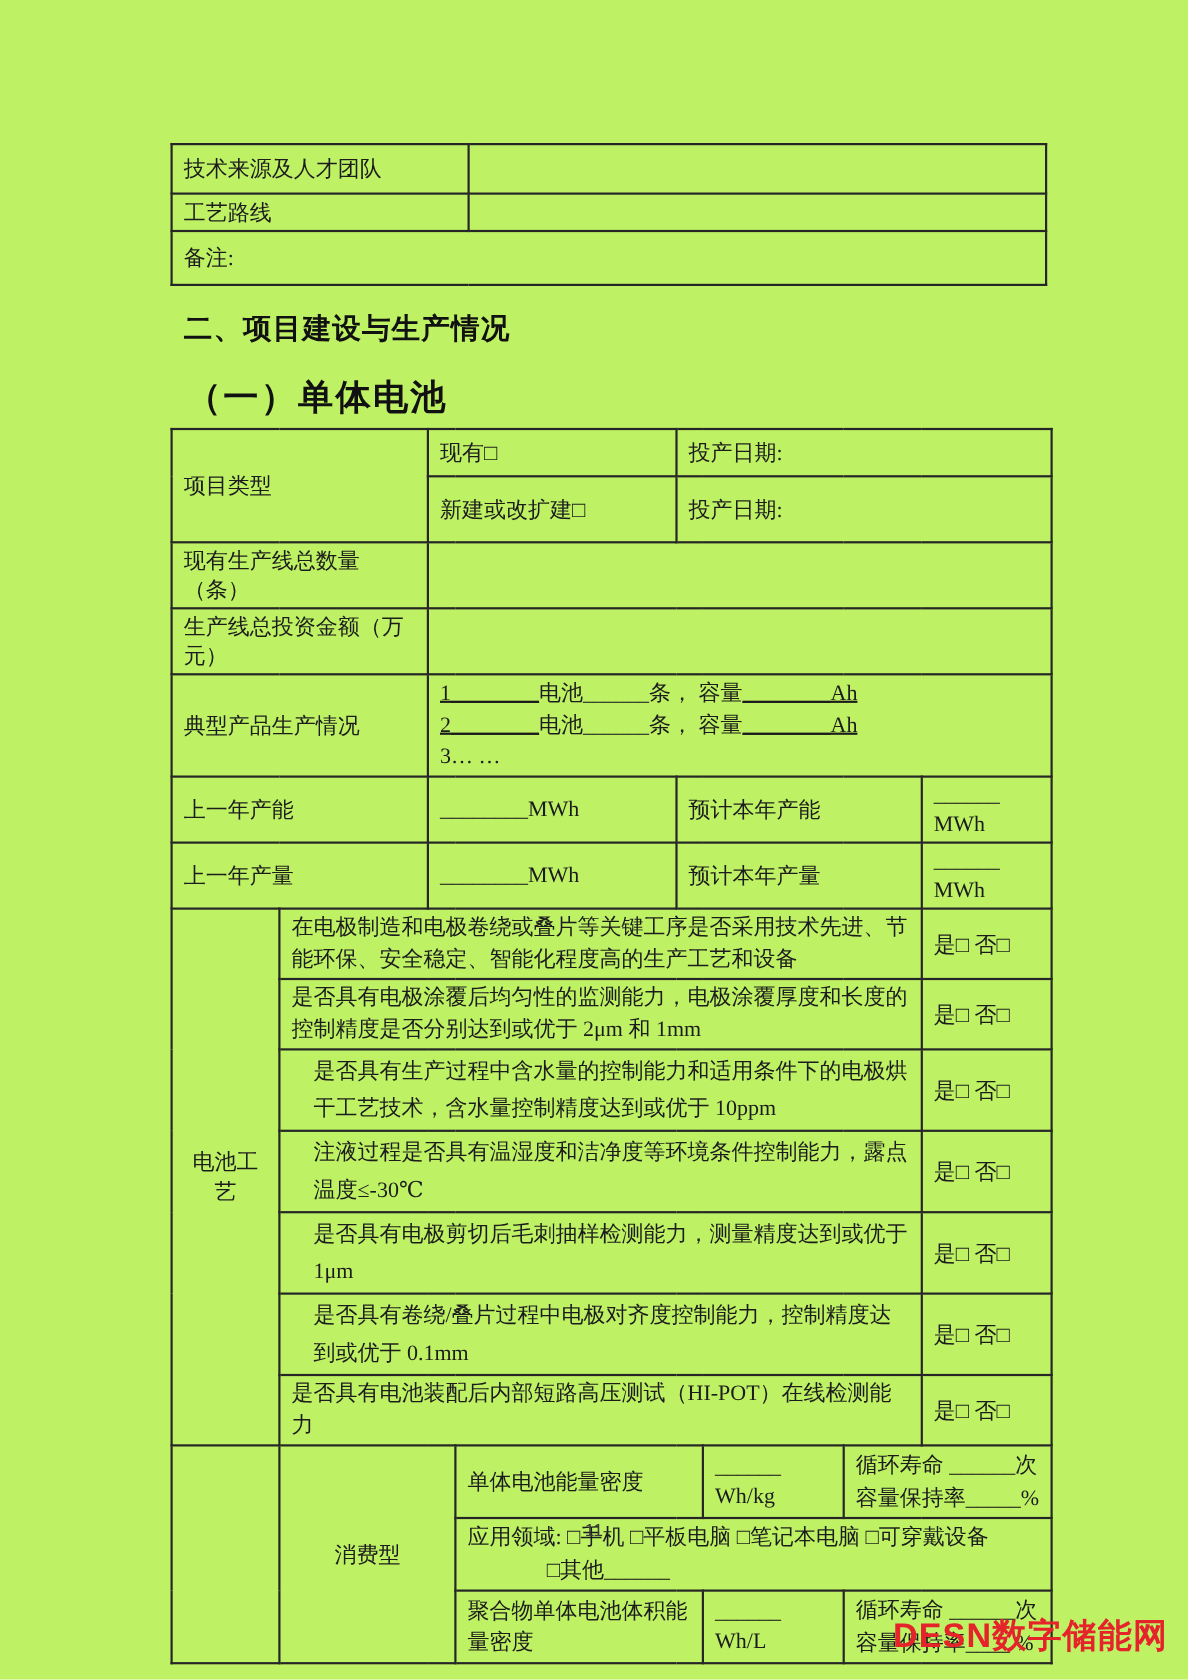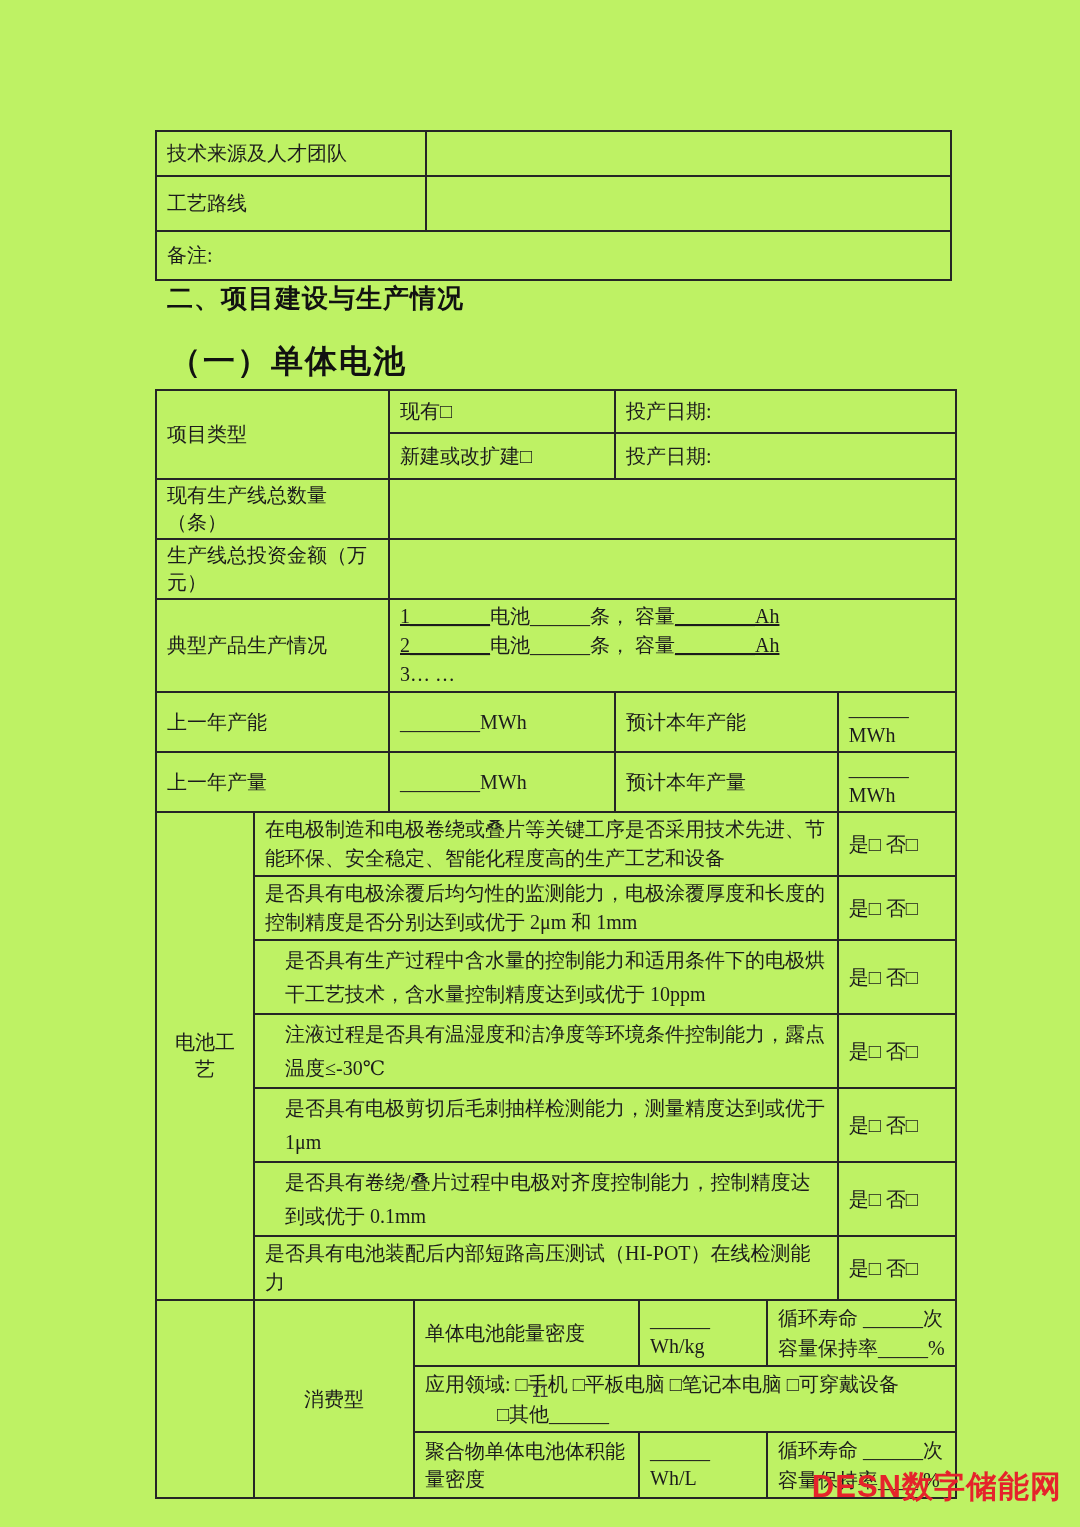--- a/index.html
+++ b/index.html
@@ -51,21 +51,21 @@
   <table class="grid toptable">
     <colgroup>
         <col style="width:270px">
         <col style="width:525px">
       </colgroup>
     <tbody>
         <tr style="height:45px">
       <td class="lbl no-top">技术来源及人才团队</td>
       <td class="no-top"></td>
     </tr>
-    <tr style="height:55px">
+    <tr style="height:34px">
       <td class="lbl">工艺路线</td>
       <td></td>
     </tr>
     <tr style="height:49px">
       <td class="lbl" colspan="2">备注:</td>
     </tr>
   </tbody>
     </table>
 
   <div class="h1">二、项目建设与生产情况</div>
@@ -82,21 +82,21 @@
         <col style="width:69px">
         <col style="width:115px">
     </colgroup>
 
     <tbody>
         <tr style="height:43px">
       <td class="lbl" colspan="2" rowspan="2">项目类型</td>
       <td class="lbl" colspan="2">现有□</td>
       <td class="lbl" colspan="4">投产日期:</td>
     </tr>
-    <tr style="height:46px">
+    <tr style="height:60px">
       <td class="lbl" colspan="2">新建或改扩建□</td>
       <td class="lbl" colspan="4">投产日期:</td>
     </tr>
 
     <tr style="height:48px">
       <td class="lbl" colspan="2">现有生产线总数量（条）</td>
       <td colspan="6"></td>
     </tr>
     <tr style="height:48px">
       <td class="lbl" colspan="2">生产线总投资金额（万元）</td>

